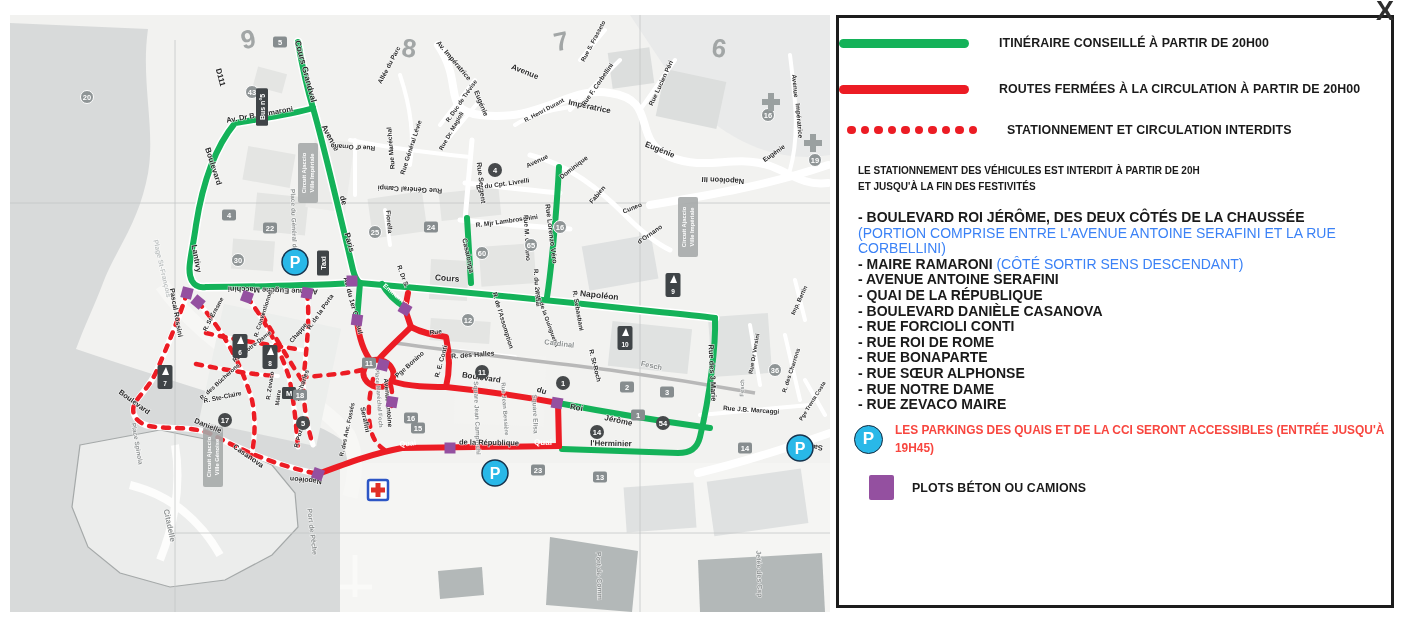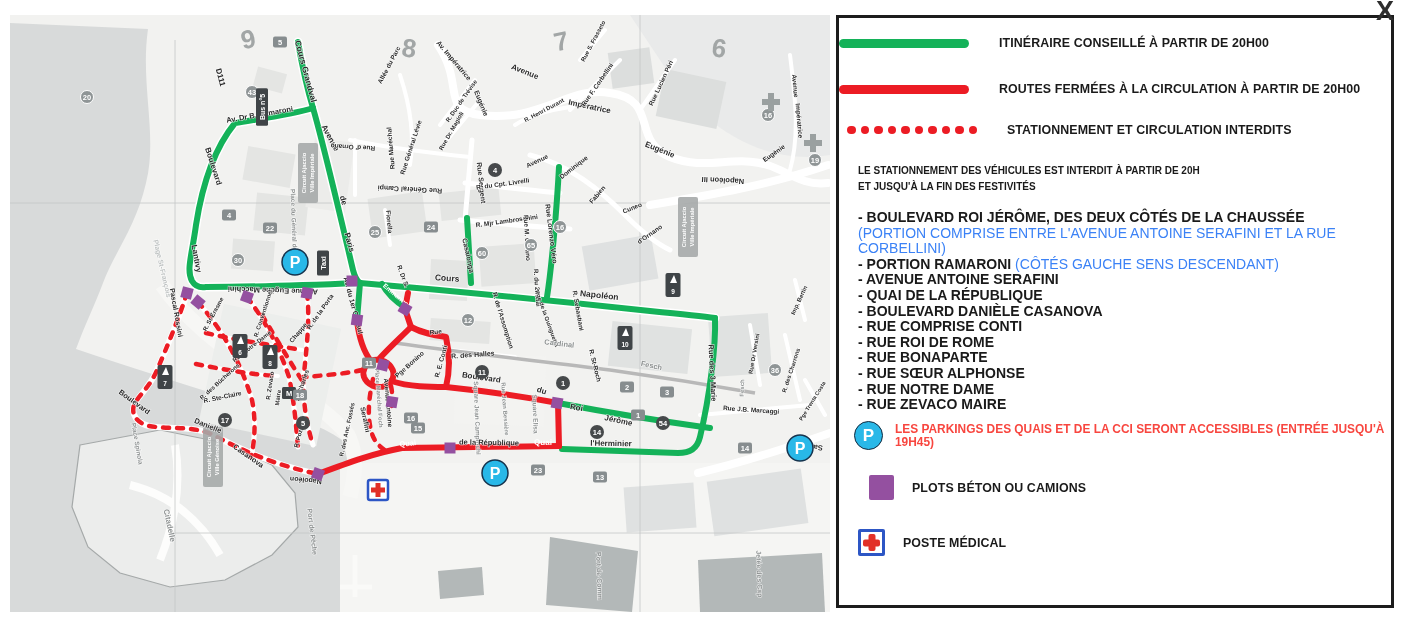--- a/index.html
+++ b/index.html
@@ -12,21 +12,21 @@
   .lrow{position:absolute;display:flex;align-items:center;}
   .sample-line{width:130px;height:9px;border-radius:5px;flex:0 0 auto;}
   .sample-dots{width:130px;display:flex;gap:5px;flex:0 0 auto;}
   .sample-dots .dot{width:8.5px;height:8.5px;border-radius:50%;background:var(--red);}
   .lbl{font-size:12.4px;font-weight:bold;color:#1a1a1a;letter-spacing:.1px;}
   .notice{position:absolute;left:19px;top:145px;font-size:10px;font-weight:bold;color:#1a1a1a;line-height:16px;}
   .streets{position:absolute;left:19px;top:192px;font-size:14px;color:#1a1a1a;line-height:15.6px;}
   .streets .b{font-weight:bold;}
   .streets .n{font-weight:normal;color:#3b82f6;}
   .p-badge{width:27px;height:27px;border-radius:50%;background:var(--cyan);border:1.5px solid #14293d;color:#fff;font-weight:bold;font-size:17px;display:flex;align-items:center;justify-content:center;flex:0 0 auto;}
-  .rednote{color:var(--redtext);font-size:11.9px;font-weight:bold;line-height:13px;margin-left:12px;}
+  .rednote{color:var(--redtext);font-size:11.9px;font-weight:bold;line-height:18px;margin-left:12px;}
   .plot-swatch{width:25px;height:25px;background:var(--purple);border-radius:2px;flex:0 0 auto;}
   .med-swatch{position:relative;width:21px;height:21px;background:#fff;border:3px solid var(--medblue);border-radius:2px;flex:0 0 auto;}
   .med-swatch:before,.med-swatch:after{content:"";position:absolute;background:#e23028;border-radius:2px;}
   .med-swatch:before{left:50%;top:2px;bottom:2px;width:7px;transform:translateX(-50%);}
   .med-swatch:after{top:50%;left:2px;right:2px;height:7px;transform:translateY(-50%);}
   .close-x{position:absolute;left:1372px;top:-6px;font-size:27px;font-weight:bold;color:#2e2e2e;cursor:pointer;line-height:1;padding:4px;}
 </style>
 </head>
 <body>
 
@@ -504,44 +504,40 @@
     </div>
 
     <div class="notice">
       <div>LE STATIONNEMENT DES VÉHICULES EST INTERDIT À PARTIR DE 20H</div>
       <div>ET JUSQU'À LA FIN DES FESTIVITÉS</div>
     </div>
 
     <div class="streets" id="streets-list">
         <div><span class="b">- BOULEVARD ROI JÉRÔME, DES DEUX CÔTÉS DE LA CHAUSSÉE</span></div>
         <div class="n">(PORTION COMPRISE ENTRE L'AVENUE ANTOINE SERAFINI ET LA RUE CORBELLINI)</div>
-        <div><span class="b">- PORTION RAMARONI</span><span class="n"> (CÔTÉS GAUCHE SENS DESCENDANT)</span></div>
+        <div><span class="b">- MAIRE RAMARONI</span><span class="n"> (CÔTÉ SORTIR SENS DESCENDANT)</span></div>
         <div><span class="b">- AVENUE ANTOINE SERAFINI</span></div>
         <div><span class="b">- QUAI DE LA RÉPUBLIQUE</span></div>
         <div><span class="b">- BOULEVARD DANIÈLE CASANOVA</span></div>
-        <div><span class="b">- RUE COMPRISE CONTI</span></div>
+        <div><span class="b">- RUE FORCIOLI CONTI</span></div>
         <div><span class="b">- RUE ROI DE ROME</span></div>
         <div><span class="b">- RUE BONAPARTE</span></div>
         <div><span class="b">- RUE SŒUR ALPHONSE</span></div>
         <div><span class="b">- RUE NOTRE DAME</span></div>
         <div><span class="b">- RUE ZEVACO MAIRE</span></div>
       </div>
 
     <div class="lrow" style="top:403px;left:15px;align-items:center;">
       <div class="p-badge">P</div>
       <div class="rednote">
         <div>LES PARKINGS DES QUAIS ET DE LA CCI SERONT ACCESSIBLES (ENTRÉE JUSQU'À 19H45)</div>
       </div>
     </div>
 
     <div class="lrow" style="top:457px;left:19px;padding-left:11px;">
       <div class="plot-swatch"></div>
       <div class="lbl" style="margin-left:18px;">PLOTS BÉTON OU CAMIONS</div>
     </div>
 
-    <div class="lrow" style="top:511px;left:19px;">
-      <div class="med-swatch"></div>
-      <div class="lbl" style="margin-left:18px;">POSTE MÉDICAL</div>
-    </div>
   </div>
 
   <div class="close-x">X</div>
 </div>
 
 </body></html>

